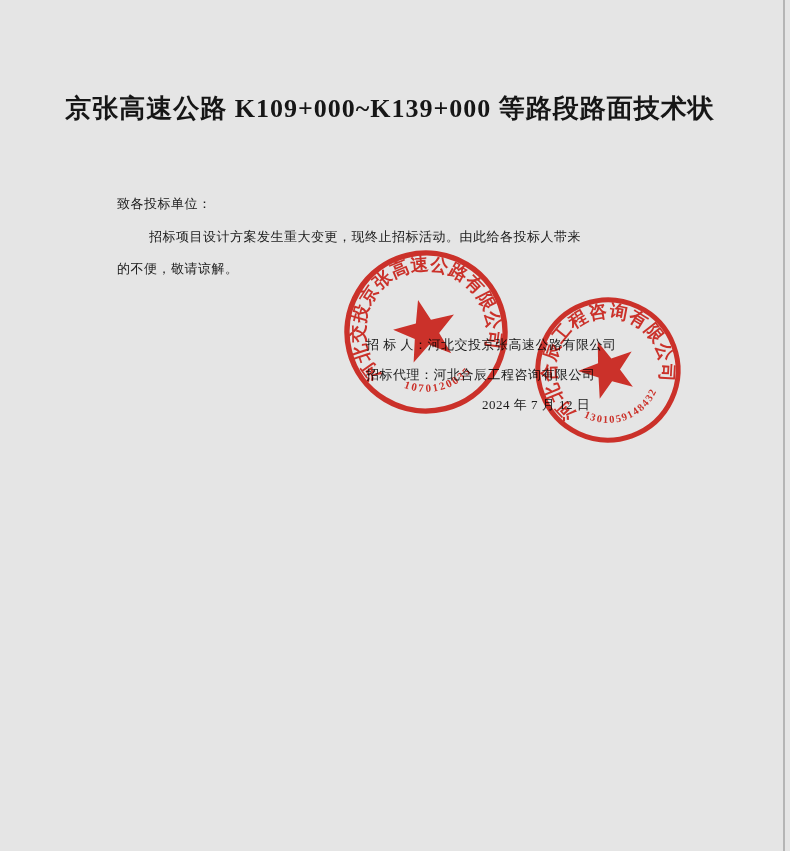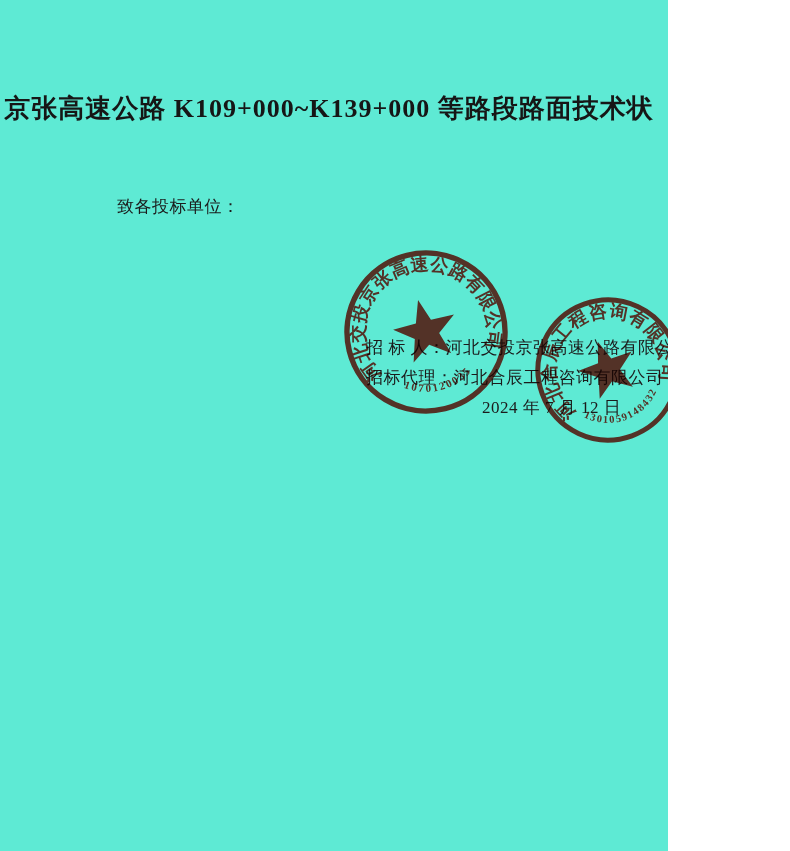--- a/index.html
+++ b/index.html
@@ -1,36 +1,36 @@
 <!DOCTYPE html>
 <html><head>
 <meta charset="utf-8">
 <style>
   html, body { margin: 0; padding: 0; background: #ffffff; }
   .page {
     position: relative;
-    width: 668px;
+    width: 790px;
     height: 851px;
-    background: #5eead4;
+    background: #e5e5e5;
     overflow: hidden;
     font-family: "Liberation Serif", "DejaVu Serif", serif;
     color: #1b1b1b;
   }
   .abs { position: absolute; white-space: nowrap; }
   .title {
     position: absolute;
     top: 86px; left: 0; right: 10px;
     text-align: center;
     font-size: 26px;
     font-weight: bold;
     line-height: 45px;
     letter-spacing: 1px;
     color: #161616;
   }
-  .bodytext { font-size: 17px; letter-spacing: 0.5px; }
+  .bodytext { font-size: 13px; letter-spacing: 0.5px; }
   .salutation { top: 195px; left: 117px; }
   .body-line-1 { top: 228px; left: 149px; }
   .body-line-2 { top: 260px; left: 117px; }
   .sig-line-1 { top: 336px; left: 366px; }
   .sig-line-2 { top: 366px; left: 366px; }
   .date-line  { top: 396px; left: 482px; }
   .seal {
     position: absolute;
     width: 200px; height: 200px;
     mix-blend-mode: multiply;
@@ -49,20 +49,22 @@
 </head>
 <body>
 
 <div class="page">
 
   <div class="title">
     <div>京张高速公路 K109+000~K139+000 等路段路面技术状</div>
   </div>
 
   <div class="abs bodytext salutation">致各投标单位：</div>
+  <div class="abs bodytext body-line-1">招标项目设计方案发生重大变更，现终止招标活动。由此给各投标人带来</div>
+  <div class="abs bodytext body-line-2">的不便，敬请谅解。</div>
 
   <div class="abs bodytext sig-line-1">
     <span>招 标  人：</span><span>河北交投京张高速公路有限公司</span>
   </div>
   <div class="abs bodytext sig-line-2">
     <span>招标代理：</span><span>河北合辰工程咨询有限公司</span>
   </div>
   <div class="abs bodytext date-line">2024 年 7 月 12 日</div>
 
   <svg class="seal seal-1" viewBox="-100 -100 200 200" xmlns="http://www.w3.org/2000/svg" color="#e0251c">

